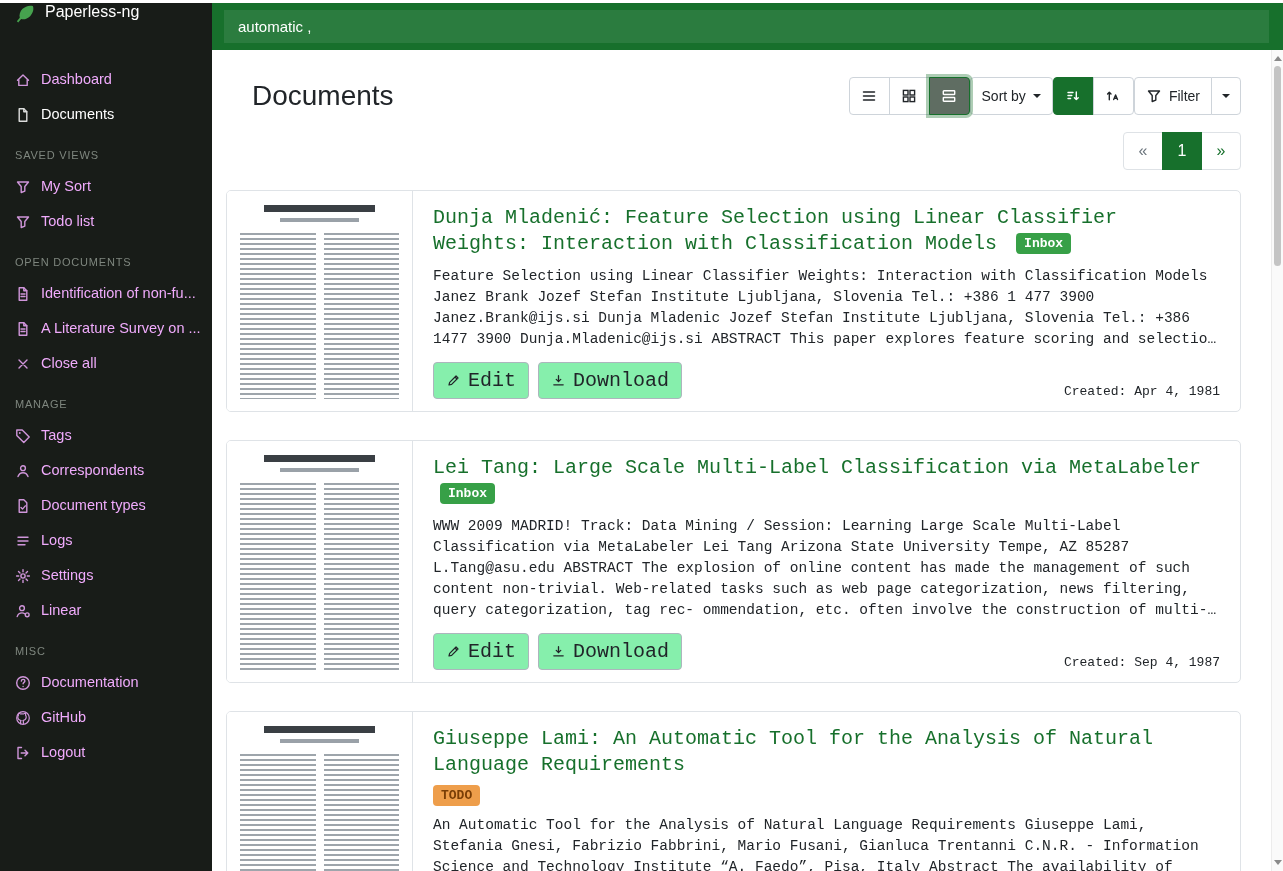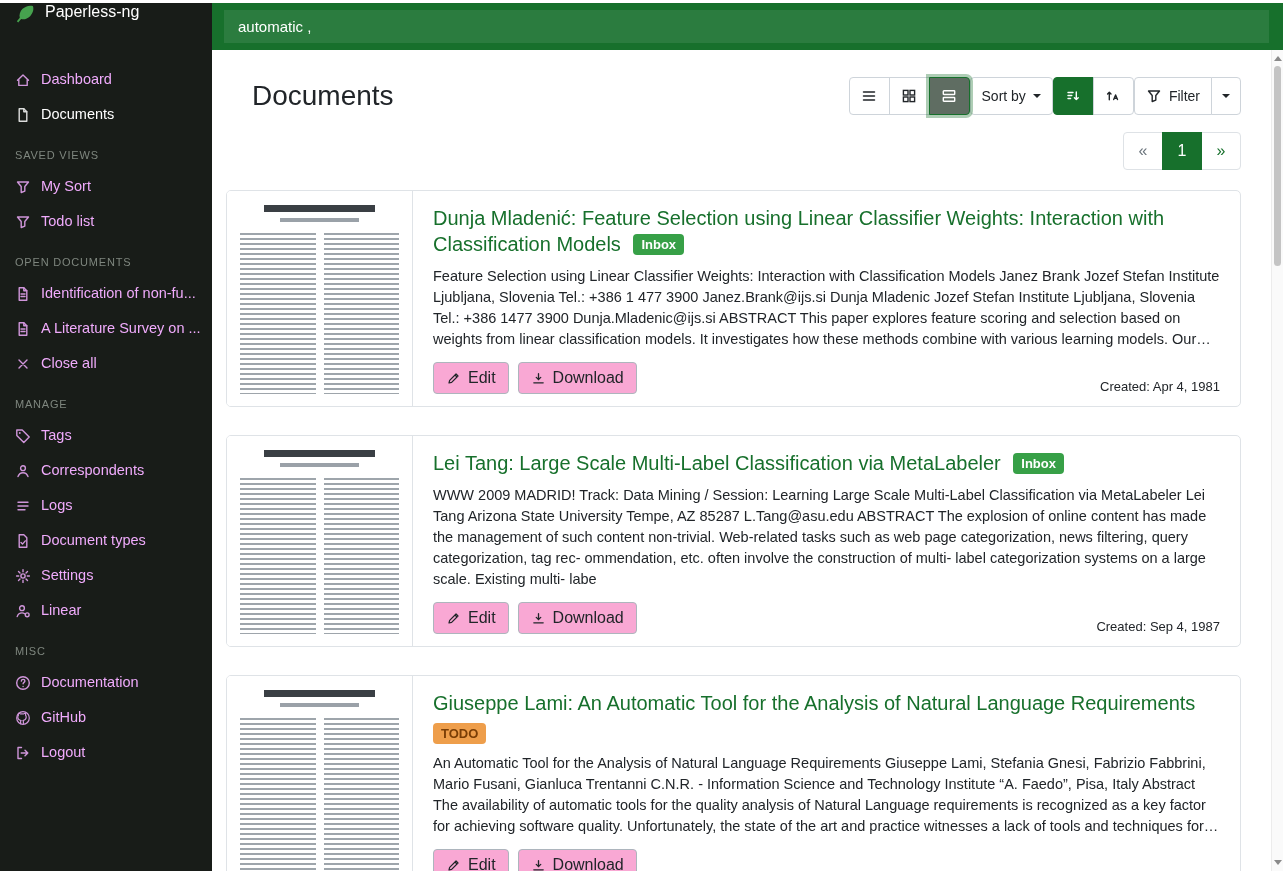--- a/index.html
+++ b/index.html
@@ -64,37 +64,37 @@
   
   .cards { margin-top: 20px; display: flex; flex-direction: column; gap: 28px; }
   .card { display: flex; border: 1px solid #dfe3e7; border-radius: 5px; background: #fff; overflow: hidden; }
   .thumb { width: 186px; flex: none; border-right: 1px solid #dfe3e7; background: #fff;
     padding: 12px 13px; cursor: pointer; }
   .t-page { height: 100%; display: flex; flex-direction: column; }
   .t-title { height: 7px; background: #3a3f44; margin: 2px 24px 6px; flex: none; }
   .t-sub { height: 4px; background: #9aa1a8; margin: 0 40px 11px; flex: none; }
   .t-cols { flex: 1; display: flex; gap: 8px; }
   .t-col { flex: 1; background: repeating-linear-gradient(#939ba2 0 2px, transparent 2px 5px); opacity: .9; }
-  .card-body { flex: 1; min-width: 0; padding: 14px 20px 12px; display: flex; flex-direction: column; }
+  .card-body { flex: 1; min-width: 0; padding: 14px 20px 12px; display: flex; flex-direction: column; font-family: Liberation Mono, monospace; }
   .card-title { font-size: 20px; font-weight: 400; line-height: 1.3; color: var(--primary, #17702c); }
   .card-title a { color: inherit; text-decoration: none; cursor: pointer; }
   .badge { display: inline-block; font-size: 13px; font-weight: 700; line-height: 1;
     padding: 4px 8px; border-radius: 4px; vertical-align: 2px; cursor: pointer; }
   .badge-inbox { background: var(--inbox-badge, #37a047); color: #fff; margin-left: 7px; }
   .badge-todo { background: var(--todo-badge-bg, #ee9e4b); color: var(--todo-badge-text, #7a3e06); }
   .badge-row { margin-top: 7px; }
   .excerpt { margin-top: 9px; font-size: 14.5px; line-height: 1.45; color: #212529;
     overflow: hidden; display: -webkit-box; -webkit-box-orient: vertical; }
   .clamp-4 { -webkit-line-clamp: 4; }
   .clamp-5 { -webkit-line-clamp: 5; }
   .card-footer-row { margin-top: auto; display: flex; align-items: flex-end;
     justify-content: space-between; padding-top: 12px; }
   .actions { display: flex; gap: 9px; }
-  .btn-outline { display: inline-flex; align-items: center; gap: 7px; background: #f9a8d4;
-    border: 1px solid #adb5bd; border-radius: 4px; color: #212529; font-size: 16px;
+  .btn-outline { display: inline-flex; align-items: center; gap: 7px; background: #86efac;
+    border: 1px solid #adb5bd; border-radius: 4px; color: #212529; font-size: 20px;
     padding: 6px 12px; cursor: pointer; font-family: inherit; }
   .created { font-size: 13px; color: #212529; }
 
   
   .scrollbar { position: absolute; top: 47px; right: 0; bottom: 0; width: 12px;
     background: #fafafa; border-left: 1px solid #ececec; }
   .sb-up, .sb-down { position: absolute; left: 2px; width: 0; height: 0;
     border-left: 4px solid transparent; border-right: 4px solid transparent; }
   .sb-up { top: 6px; border-bottom: 5px solid #8a8a8a; }
   .sb-down { bottom: 6px; border-top: 5px solid #8a8a8a; }
@@ -176,31 +176,31 @@
           <span>Tags</span>
         </div>
         <div class="nav-item">
           <svg width="16" height="16" viewBox="0 0 16 16" fill="none" stroke="currentColor" stroke-width="1.4" stroke-linecap="round" stroke-linejoin="round">
               <circle cx="8" cy="5.2" r="2.4"></circle>
               <path d="M3 13.6c.9-2.5 2.8-3.8 5-3.8s4.1 1.3 5 3.8"></path>
             </svg>
           <span>Correspondents</span>
         </div>
         <div class="nav-item">
+          <svg width="16" height="16" viewBox="0 0 16 16" fill="none" stroke="currentColor" stroke-width="1.4" stroke-linecap="round" stroke-linejoin="round">
+              <path d="M4.2 1.8h4.6l3 3v9.4H4.2z"></path>
+              <path d="M6 9.6l1.5 1.5 2.8-3.2"></path>
+            </svg>
+          <span>Document types</span>
+        </div>
+        <div class="nav-item">
           <svg width="16" height="16" viewBox="0 0 16 16" fill="none" stroke="currentColor" stroke-width="1.4" stroke-linecap="round">
               <path d="M3 4.2h10M3 8h10M3 11.8h7"></path>
             </svg>
           <span>Logs</span>
-        </div>
-        <div class="nav-item">
-          <svg width="16" height="16" viewBox="0 0 16 16" fill="none" stroke="currentColor" stroke-width="1.4" stroke-linecap="round" stroke-linejoin="round">
-              <path d="M4.2 1.8h4.6l3 3v9.4H4.2z"></path>
-              <path d="M6 9.6l1.5 1.5 2.8-3.2"></path>
-            </svg>
-          <span>Document types</span>
         </div>
         <div class="nav-item">
           <svg width="16" height="16" viewBox="0 0 16 16" fill="none" stroke="currentColor" stroke-width="1.4" stroke-linecap="round">
               <circle cx="8" cy="8" r="2.1"></circle>
               <path d="M8 1.6v2.1M8 12.3v2.1M1.6 8h2.1M12.3 8h2.1M3.5 3.5 5 5M11 11l1.5 1.5M12.5 3.5 11 5M5 11l-1.5 1.5"></path>
             </svg>
           <span>Settings</span>
         </div>
         <div class="nav-item">
           <svg width="16" height="16" viewBox="0 0 16 16" fill="none" stroke="currentColor" stroke-width="1.4" stroke-linecap="round" stroke-linejoin="round">

